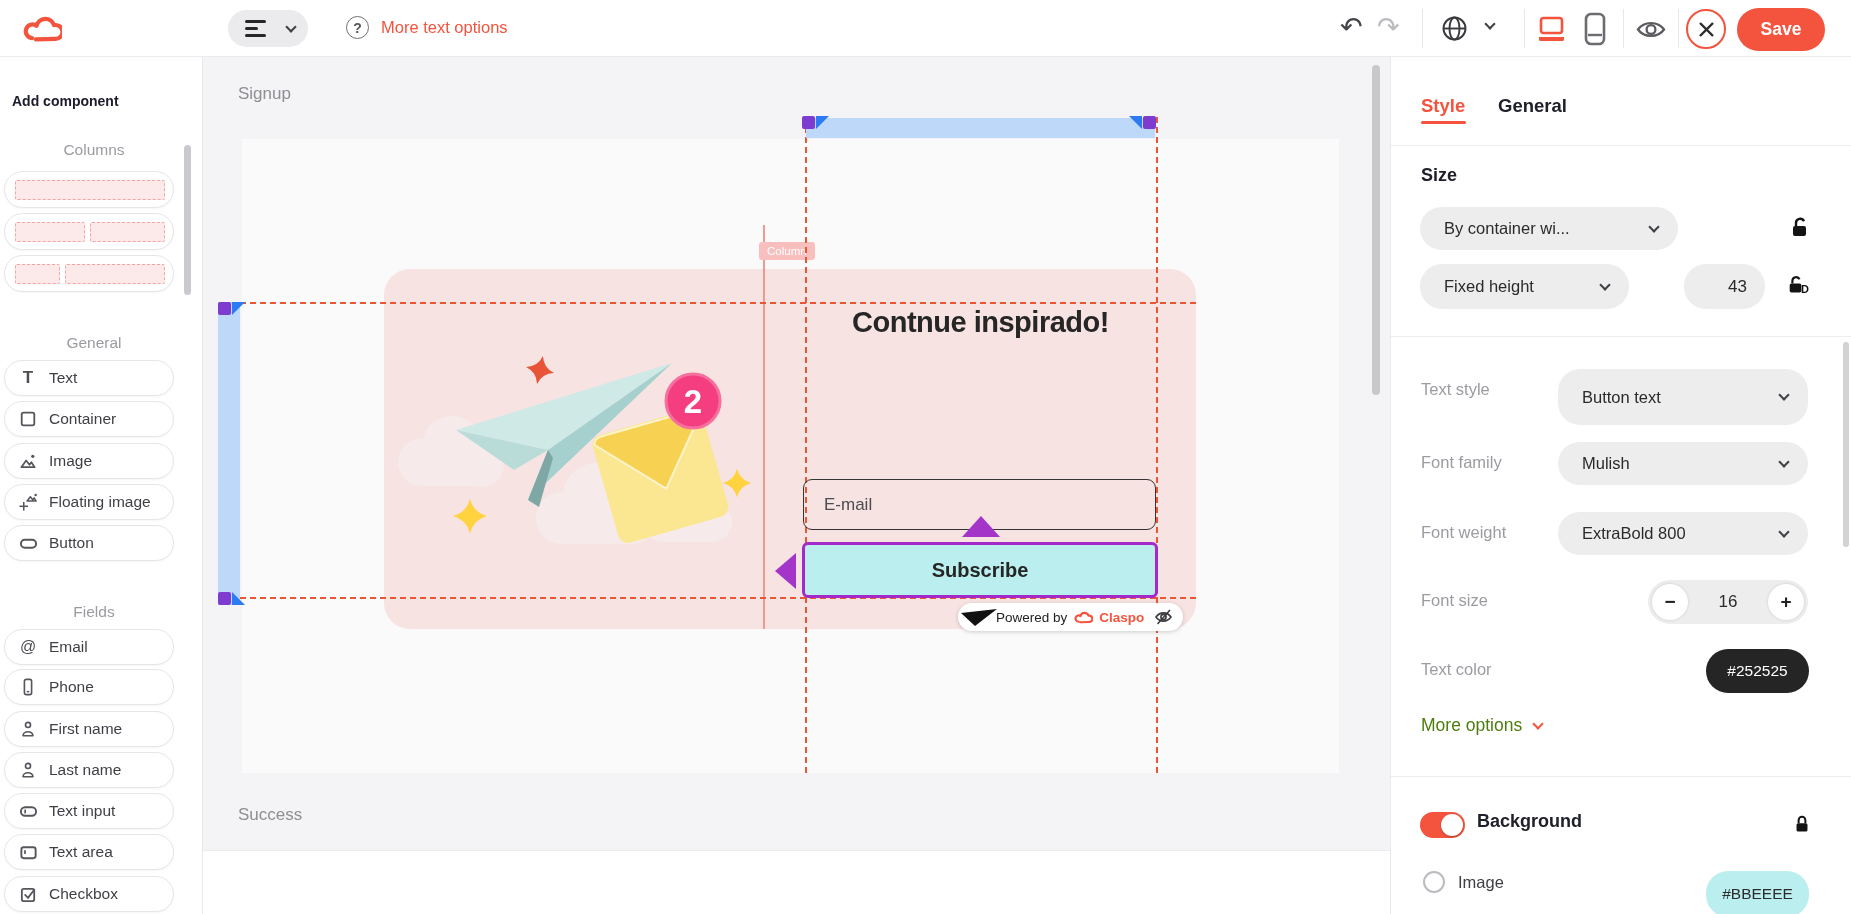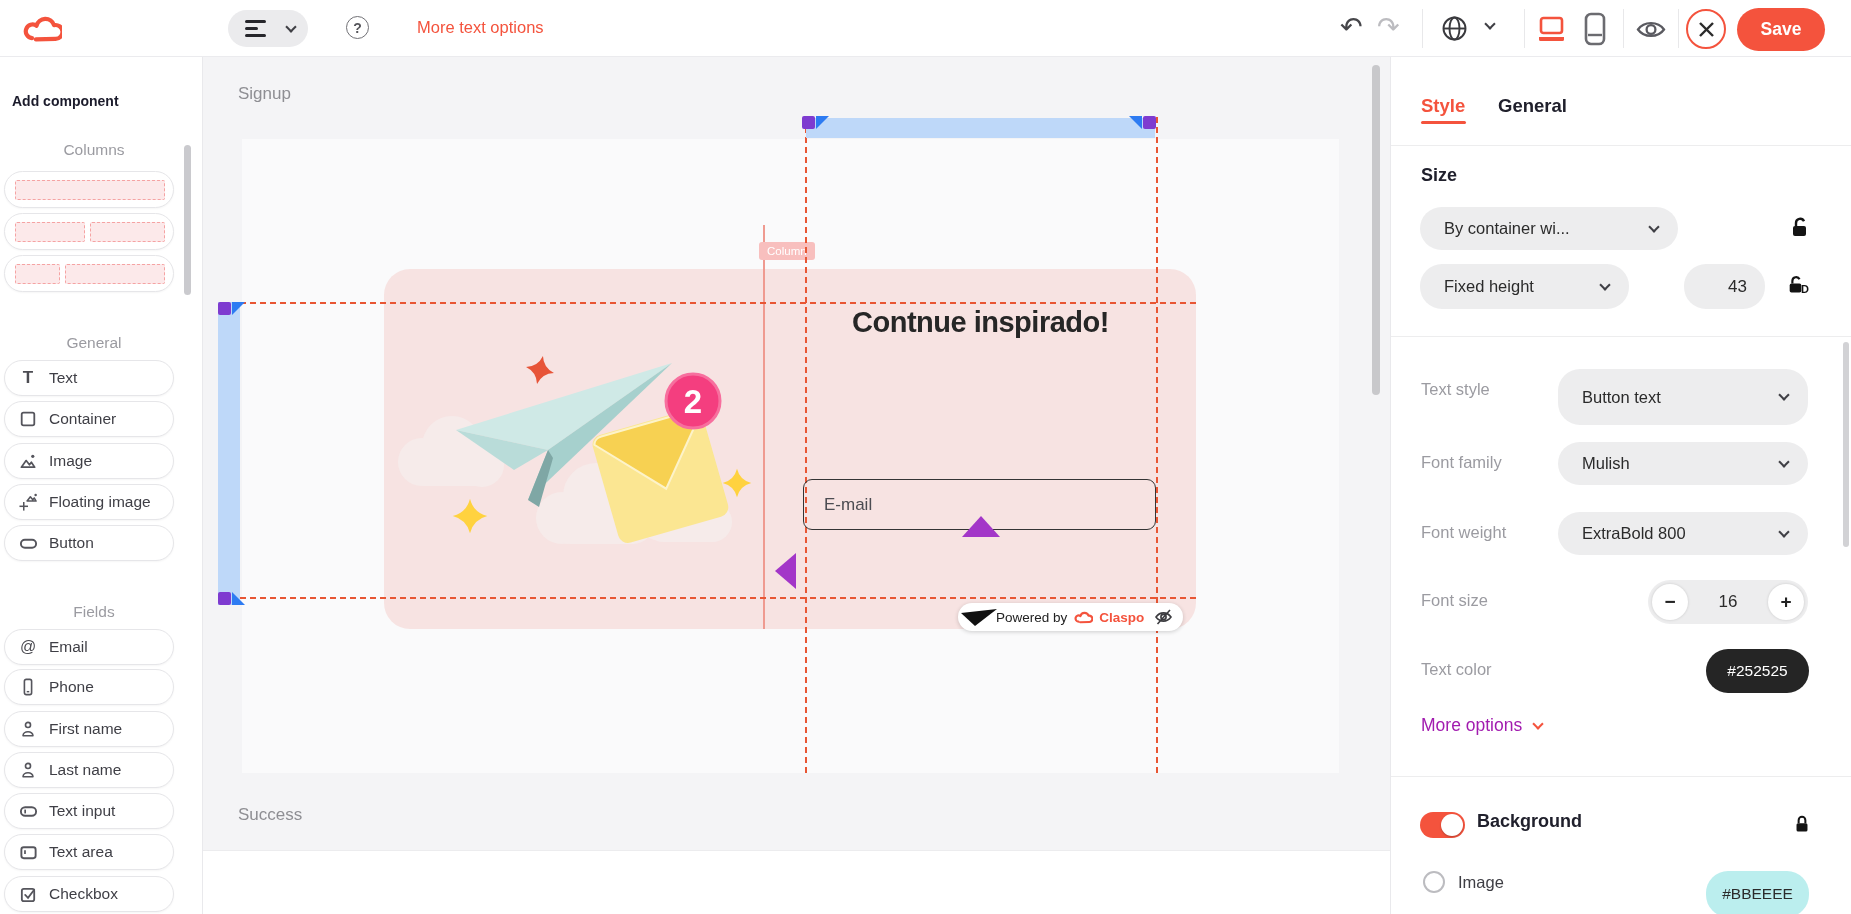--- a/index.html
+++ b/index.html
@@ -15,21 +15,21 @@
                 background:#ebebed; border-radius:19px; display:flex; align-items:center;
                 padding:0 13px 0 17px; justify-content:space-between; cursor:pointer; }
   .align-bars { display:flex; flex-direction:column; gap:4px; }
   .align-bars i { display:block; height:3px; background:#26262b; border-radius:2px; }
   .chev { display:inline-block; width:8px; height:8px; border-right:2.2px solid #3f3f45;
           border-bottom:2.2px solid #3f3f45; transform:rotate(45deg); margin-top:-4px; }
   .help-wrap { position:absolute; left:346px; top:16px; display:flex; align-items:center; gap:12px; cursor:pointer; }
   .help-circle { width:23px; height:23px; border:1.6px solid #717176; border-radius:50%;
                  color:#55555a; font-size:14px; font-weight:bold; display:flex;
                  align-items:center; justify-content:center; }
-  .help-label { color:#F4533D; font-size:16.5px;margin-left:36px; }
+  .help-label { color:#F4533D; font-size:16.5px; }
   .tb-glyph { position:absolute; top:8px; font-size:27px; line-height:38px; cursor:pointer; }
   .tb-sep { position:absolute; top:9px; width:1px; height:39px; background:#e8e8ea; }
   .close-btn { position:absolute; left:1686px; top:9px; width:40px; height:40px;
                border:2.5px solid #F4533D; border-radius:50%; display:flex;
                align-items:center; justify-content:center; cursor:pointer; background:#fff; }
   .save-btn { position:absolute; left:1737px; top:8px; width:88px; height:43px;
               background:#F4533D; color:#fff; border:none; border-radius:22px;
               font-size:17.5px; font-weight:bold; cursor:pointer; font-family:inherit; }
 
   
@@ -117,21 +117,21 @@
              border-radius:22px; display:flex; align-items:center; justify-content:space-between;
              padding:0 4px; }
   .step-btn { width:36px; height:36px; background:#fff; border-radius:50%; border:none;
               font-size:19px; font-weight:bold; color:#222; cursor:pointer;
               box-shadow:0 0 3px rgba(0,0,0,.15); font-family:inherit; }
   .step-val { font-size:17px; color:#2b2b2b; }
   .color-pill { position:absolute; width:103px; height:44px; border-radius:22px;
                 display:flex; align-items:center; justify-content:center;
                 font-size:15.5px; cursor:pointer; }
   .more-opt { position:absolute; left:30px; top:658px; display:flex; align-items:center;
-              gap:12px; color:#a21caf; font-size:17.5px; cursor:pointer;justify-content:center; }
+              gap:12px; color:#4d7c0f; font-size:17.5px; cursor:pointer;justify-content:center; }
   .chev-red { border-color:#F4533D; }
   .toggle { position:absolute; left:29px; top:755px; width:45px; height:26px;
             background:#F4533D; border-radius:13px; cursor:pointer; }
   .toggle .knob { position:absolute; right:2px; top:2px; width:22px; height:22px;
                   background:#fff; border-radius:50%; box-shadow:0 1px 2px rgba(0,0,0,.25); }
   .radio { position:absolute; left:32px; top:814px; width:22px; height:22px;
            border:2px solid #bcbcc0; border-radius:50%; background:#fff; cursor:pointer; }
   .p-scroll { position:absolute; left:452px; top:285px; width:6px; height:205px;
               background:#d2d2d5; border-radius:3px; cursor:pointer; }
   .lockD-wrap { position:absolute; display:flex; align-items:flex-end; cursor:pointer; }
@@ -367,20 +367,21 @@
 
   <div class="selbar-v"></div>
   <span class="hndl" style="left:15px; top:245px;"></span>
   <span class="mark dl" style="left:29px; top:245px;"></span>
   <span class="hndl" style="left:15px; top:535px;"></span>
   <span class="mark ul" style="left:29px; top:535px;"></span>
 
   <div class="popup-head">Contnue inspirado!</div>
   <input class="email-input" type="text" placeholder="E-mail" style="">
   <span class="tri-up"></span>
+  <button class="subscribe">Subscribe</button>
   <span class="tri-left"></span>
 
   <div class="powered">
     <svg class="powered-tri" width="38" height="19" viewBox="0 0 38 19">
       <polygon points="1,5 37,1 15,18" fill="#111"></polygon>
     </svg>
     <span class="ptxt">Powered by</span>
     <svg width="20" height="15" viewBox="0 0 44 36">
       <path d="M11 28 a7.5 7.5 0 1 1 5-13.6 a10 10 0 0 1 19.2 -0.6 a7.6 7.6 0 1 1 1.6 15 l-21.5 0.6" fill="none" stroke="#F4533D" stroke-width="5.2" stroke-linecap="round" stroke-linejoin="round"></path>
     </svg>

